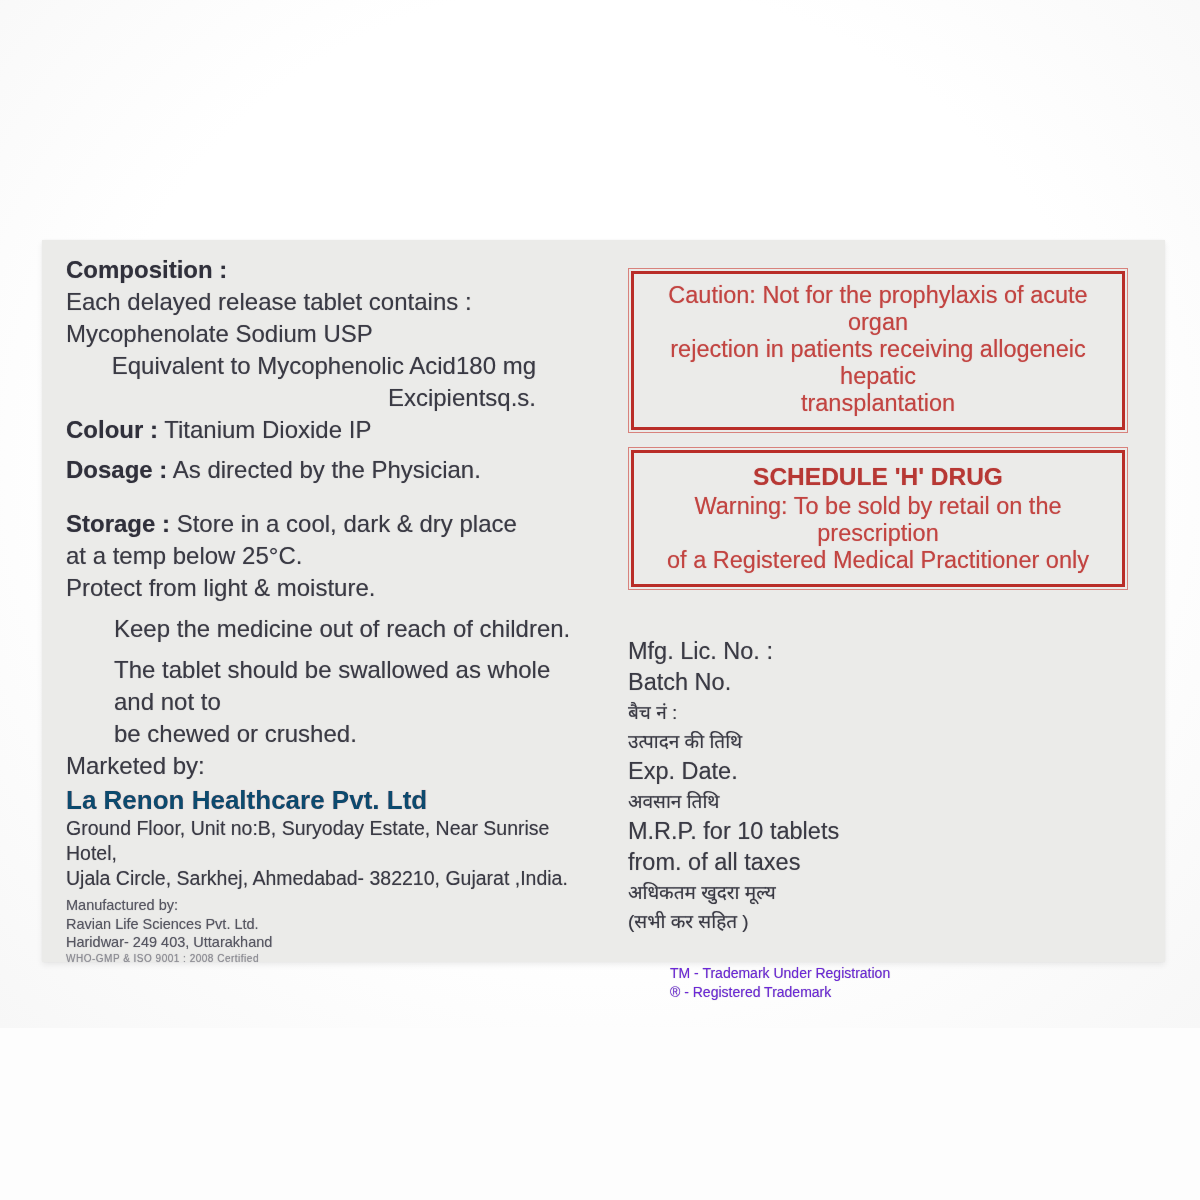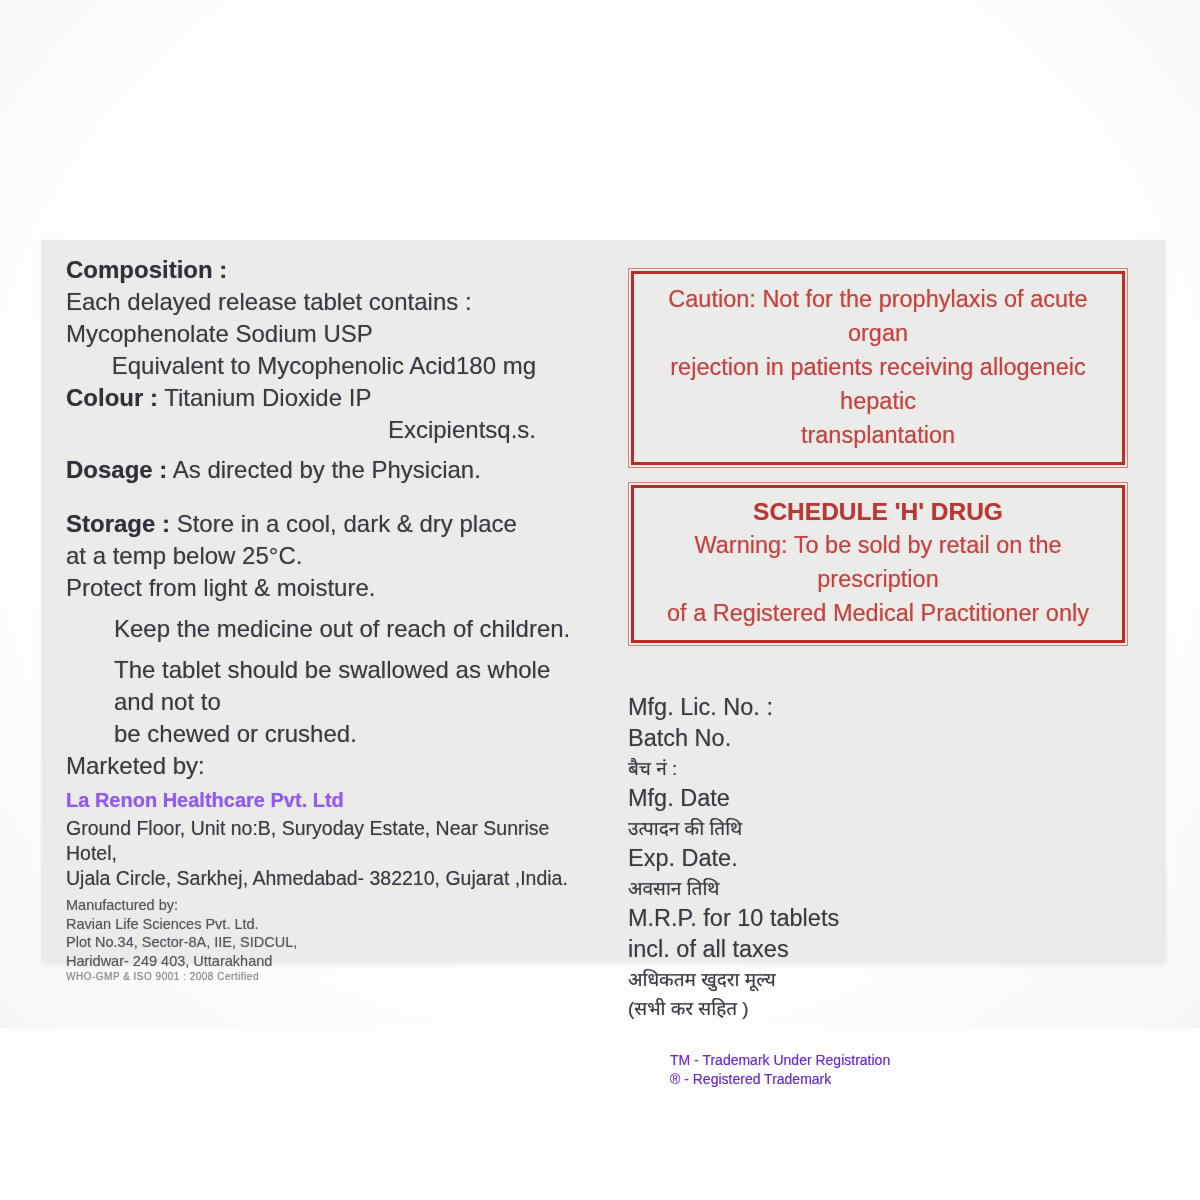--- a/index.html
+++ b/index.html
@@ -36,22 +36,22 @@
     left: 24px;
     top: 14px;
     width: 520px;
   }
   .body-line { font-size: 24px; line-height: 32px; }
   .row2 { display: flex; justify-content: flex-end; width: 470px; }
   .sect-gap-sm { margin-top: 9px; margin-left: 48px; }
   .sect-gap-md { margin-top: 8px; }
   .sect-gap-lg { margin-top: 22px; }
   .brand-name {
-    font-size: 20px; line-height: 32px; font-weight: bold;
-    color: #8b5cf6; text-shadow: 0 0 1px rgba(207,36,41,0.5);
+    font-size: 26px; line-height: 32px; font-weight: bold;
+    color: #0c4a6e; text-shadow: 0 0 1px rgba(207,36,41,0.5);
     margin-top: 2px;
   }
   .addr-line { font-size: 19.5px; line-height: 25px; }
   .mfg-block { margin-top: 5px; font-size: 14.5px; line-height: 18.5px; color: #565661; text-shadow: 0 0 1px rgba(86,86,97,0.5); }
   .cert-line { font-size: 10px; line-height: 13px; color: #8d8d94; letter-spacing: 0.5px; }
 
   
   .right-col {
     position: absolute;
     left: 586px;
@@ -63,21 +63,21 @@
     padding: 2px;
     background: rgba(255,255,255,0.0);
   }
   .red-box {
     border: 3px solid #b92d28;
     padding: 8px 10px 10px 10px;
     text-align: center;
   }
   .red-txt {
     color: #c24441; text-shadow: 0 0 1px rgba(194,68,65,0.5);
-    font-size: 23.5px; line-height: 34px;
+    font-size: 23.5px; line-height: 27px;
   }
   .schedule-title { font-weight: bold; font-size: 24.5px; line-height: 32px; color: #b73834; }
   .box-gap { margin-top: 14px; }
   .details-block { margin-top: 46px; }
   .detail-en { font-size: 23.5px; line-height: 31px; }
   .detail-hi { font-size: 19px; line-height: 29px; }
   .tm-block { margin-top: 28px; margin-left: 42px; font-size: 14px; line-height: 19px; color: #6d28d9; text-shadow: 0 0 1px rgba(86,86,97,0.5); }
 </style>
 </head>
 <body>
@@ -88,27 +88,27 @@
     <div class="left-col">
 
       <div>
         <div class="body-line txt bold">Composition :</div>
         <div class="body-line txt">Each delayed release tablet contains :</div>
         <div class="body-line txt">Mycophenolate Sodium USP</div>
         <div class="body-line txt row2">
           <span>Equivalent to Mycophenolic Acid</span>
           <span>180 mg</span>
         </div>
+        <div class="body-line txt row2">
+          <span>Excipients</span>
+          <span>q.s.</span>
+        </div>
         <div class="body-line txt">
           <span class="bold">Colour :</span>
           <span>Titanium Dioxide IP</span>
-        </div>
-        <div class="body-line txt row2">
-          <span>Excipients</span>
-          <span>q.s.</span>
         </div>
       </div>
 
       <div class="body-line txt sect-gap-md">
         <span class="bold">Dosage :</span>
         <span>As directed by the Physician.</span>
       </div>
 
       <div class="sect-gap-lg">
         <div class="body-line txt">
@@ -127,21 +127,20 @@
       </div>
 
       <div class="body-line txt">Marketed by:</div>
       <div class="brand-name">La Renon Healthcare Pvt. Ltd</div>
       <div class="addr-line txt">Ground Floor, Unit no:B, Suryoday Estate, Near Sunrise Hotel,</div>
       <div class="addr-line txt">Ujala Circle, Sarkhej, Ahmedabad- 382210, Gujarat ,India.</div>
 
       <div class="mfg-block">
         <div>Manufactured by:</div>
         <div>Ravian Life Sciences Pvt. Ltd.</div>
-        <div>Plot No.34, Sector-8A, IIE, SIDCUL,</div>
         <div>Haridwar- 249 403, Uttarakhand</div>
         <div class="cert-line">WHO-GMP &amp; ISO 9001 : 2008 Certified</div>
       </div>
     </div>
 
     <div class="right-col">
 
       <div class="red-box-outer">
         <div class="red-box">
           <div class="red-txt">Caution: Not for the prophylaxis of acute organ</div>
@@ -155,26 +154,25 @@
           <div class="schedule-title red-txt">SCHEDULE 'H' DRUG</div>
           <div class="red-txt">Warning: To be sold by retail on the prescription</div>
           <div class="red-txt">of a Registered Medical Practitioner only</div>
         </div>
       </div>
 
       <div class="details-block">
         <div class="detail-en txt">Mfg. Lic. No. :</div>
         <div class="detail-en txt">Batch No.</div>
         <div class="detail-hi txt">बैच नं :</div>
-        <div class="detail-en txt">Mfg. Date</div>
         <div class="detail-hi txt">उत्पादन की तिथि</div>
         <div class="detail-en txt">Exp. Date.</div>
         <div class="detail-hi txt">अवसान तिथि</div>
         <div class="detail-en txt">M.R.P. for 10 tablets</div>
-        <div class="detail-en txt">incl. of all taxes</div>
+        <div class="detail-en txt">from. of all taxes</div>
         <div class="detail-hi txt">अधिकतम खुदरा मूल्य</div>
         <div class="detail-hi txt">(सभी कर सहित )</div>
       </div>
 
       <div class="tm-block">
         <div>TM - Trademark Under Registration</div>
         <div>® - Registered Trademark</div>
       </div>
 
     </div>

